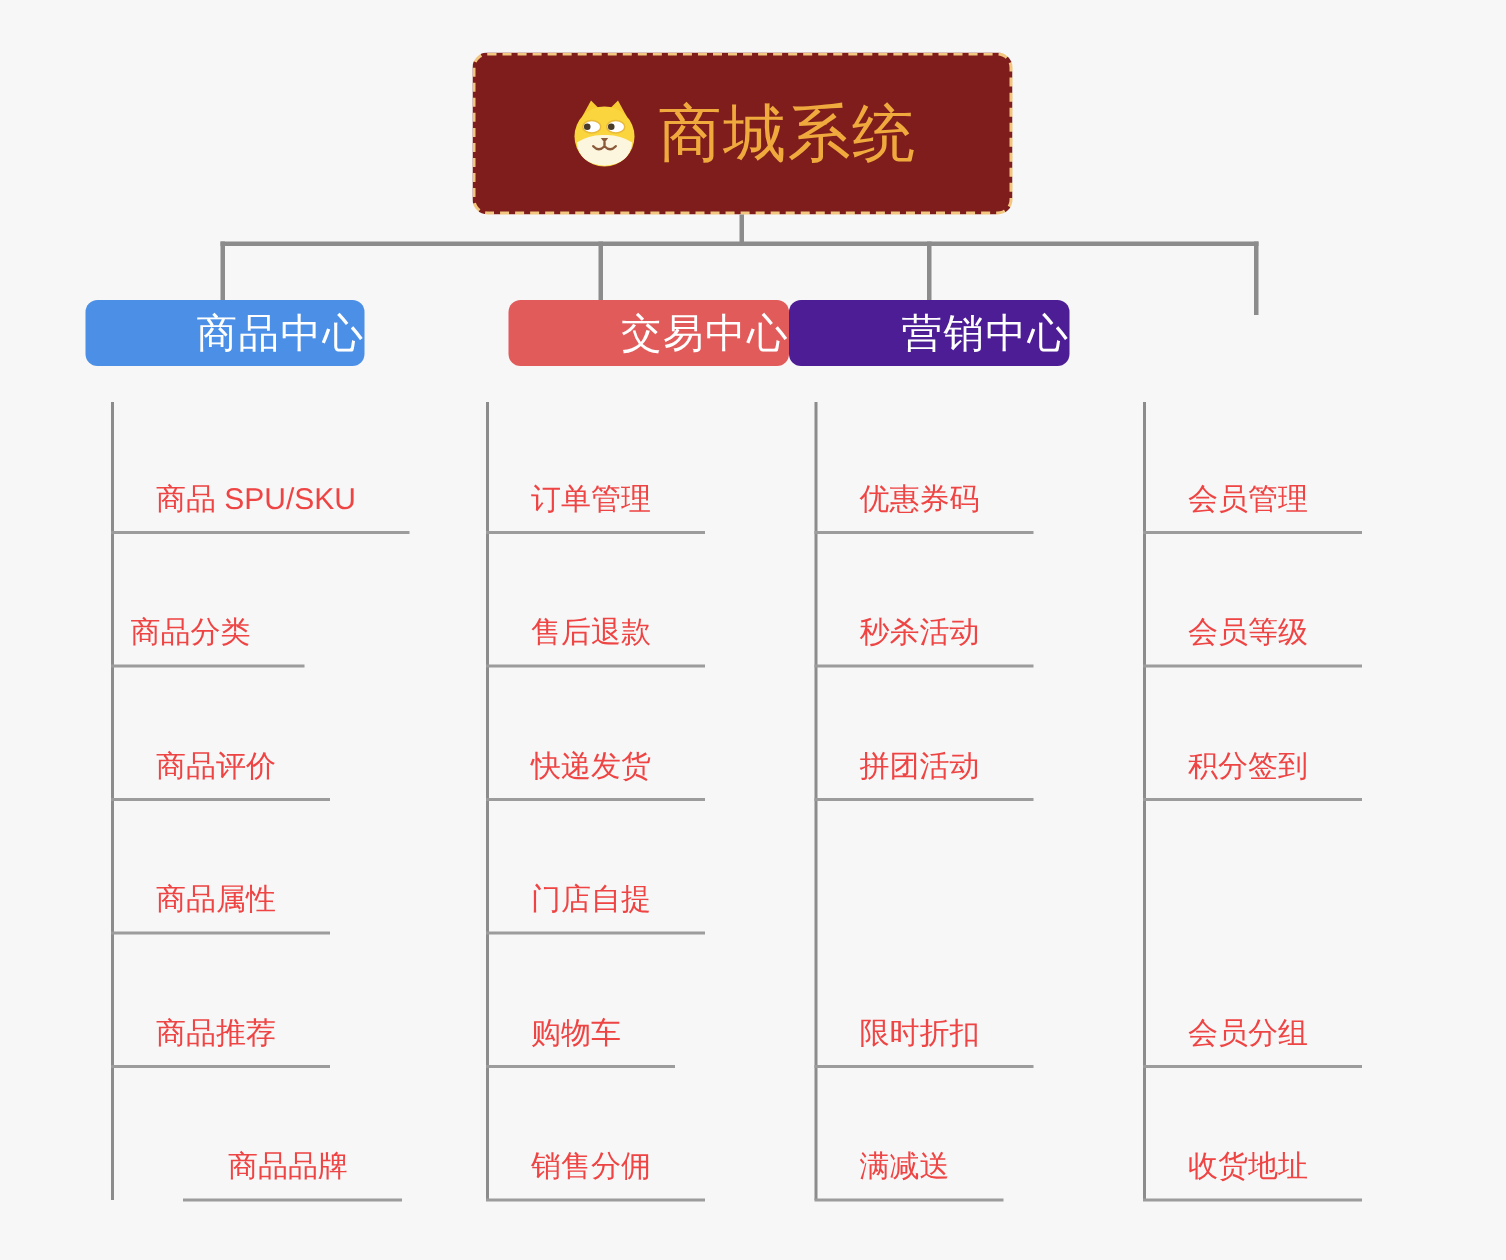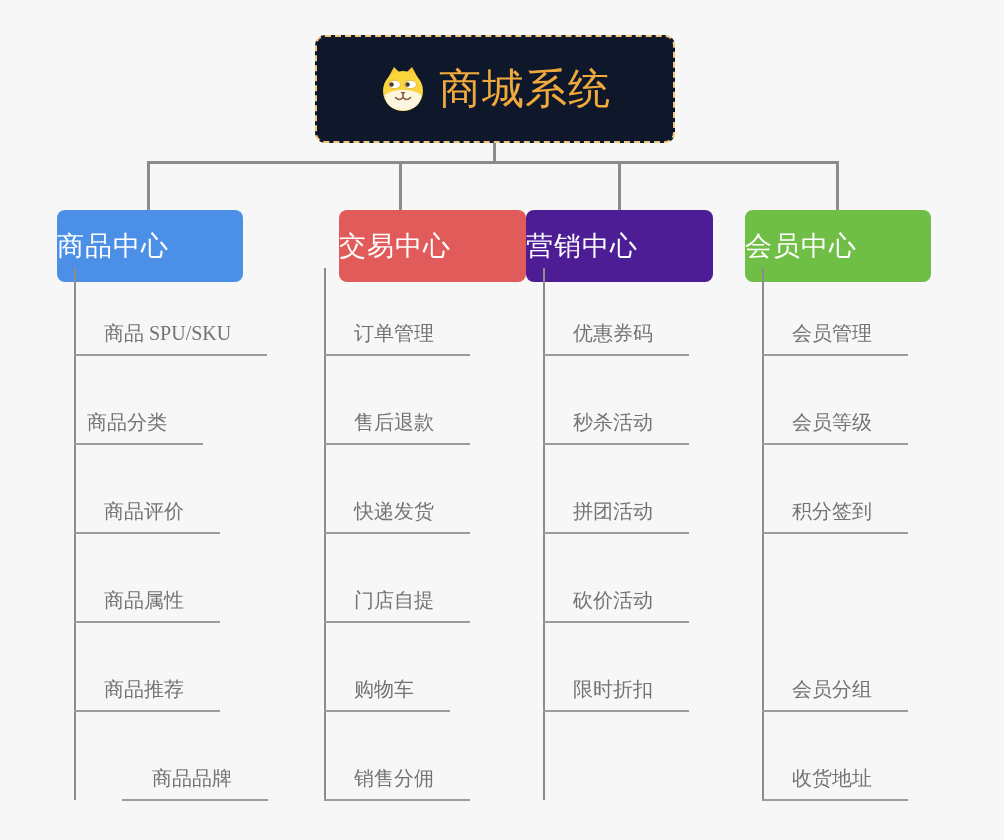--- a/index.html
+++ b/index.html
@@ -10,60 +10,59 @@
   .canvas {
     position:relative;
     width:1004px; height:840px;
     background:#F7F7F7;
     overflow:hidden;
   }
   
   .root-node {
     position:absolute; left:315px; top:35px;
     width:360px; height:108px;
-    background:#0f172a;
+    background:#7f1d1d;
     border:2px dashed #F2C67E;
     border-radius:10px;
     box-sizing:border-box;
     display:flex; align-items:center; justify-content:center;
     gap:12px;
   }
   .root-title {
     font-size:42px;
     color:#EFA93C;
     letter-spacing:1px;
     white-space:nowrap;
   }
   .dog-icon { width:48px; height:48px; display:block; }
   
   .line { position:absolute; background:#8C8C8C; }
   
   .branch {
-    position:absolute; top:210px; height:72px;
+    position:absolute; top:200px; height:44px;
     border-radius:8px;
-    display:flex; align-items:center; justify-content:flex-start;
+    display:flex; align-items:center; justify-content:flex-end;
     color:#FFFFFF; font-size:27px;
     letter-spacing:1px;
     white-space:nowrap;
   }
   .branch-1 { left:57px;  width:186px; }
   .branch-2 { left:307px; width:187px;margin-left:32px; }
   .branch-3 { left:526px; width:187px; }
   .branch-4 { left:745px; width:186px; }
   
   .trunk { position:absolute; top:268px; width:2px; height:532px; background:#8C8C8C; }
   
   .leaf {
     position:absolute;
     font-size:20px; line-height:25px;
-    color:#737373;
+    color:#ef4444;
     padding:0 36px 8px 30px;
     border-bottom:2px solid #9C9C9C;
     white-space:nowrap;
-    font-family:Liberation Serif, serif;
   }
 </style>
 </head>
 <body>
 
 <div class="canvas">
 
   <div class="root-node" style="border-color: rgb(242, 198, 126);">
     <span>
       <svg class="dog-icon" viewBox="0 0 48 48" aria-hidden="true">
@@ -96,23 +95,20 @@
 
   <div class="branch branch-1" style="background-color: rgb(75, 144, 230);">
     <span>商品中心</span>
   </div>
   <div class="branch branch-2" style="background-color: rgb(226, 91, 91);">
     <span>交易中心</span>
   </div>
   <div class="branch branch-3" style="background-color: #4c1d95;">
     <span>营销中心</span>
   </div>
-  <div class="branch branch-4" style="background-color: rgb(111, 190, 69);">
-    <span>会员中心</span>
-  </div>
 
   <div class="trunk" style="left:74px;"></div>
   <div class="trunk" style="left:324px;"></div>
   <div class="trunk" style="left:543px;"></div>
   <div class="trunk" style="left:762px;"></div>
 
   <div class="leaf" style="left:74px; top:321px;">商品 SPU/SKU</div>
   <div class="leaf" style="left:74px; top:410px;padding-left:13px;">商品分类</div>
   <div class="leaf" style="left:74px; top:499px;">商品评价</div>
   <div class="leaf" style="left:74px; top:588px;">商品属性</div>
@@ -122,22 +118,22 @@
   <div class="leaf" style="left:324px; top:321px;">订单管理</div>
   <div class="leaf" style="left:324px; top:410px;">售后退款</div>
   <div class="leaf" style="left:324px; top:499px;">快递发货</div>
   <div class="leaf" style="left:324px; top:588px;">门店自提</div>
   <div class="leaf" style="left:324px; top:677px;">购物车</div>
   <div class="leaf" style="left:324px; top:766px;">销售分佣</div>
 
   <div class="leaf" style="left:543px; top:321px;">优惠券码</div>
   <div class="leaf" style="left:543px; top:410px;">秒杀活动</div>
   <div class="leaf" style="left:543px; top:499px;">拼团活动</div>
-  <div class="leaf" style="left:543px; top:588px;">砍价活动</div>
   <div class="leaf" style="left:543px; top:677px;">限时折扣</div>
+  <div class="leaf" style="left:543px; top:766px;">满减送</div>
 
   <div class="leaf" style="left:762px; top:321px;">会员管理</div>
   <div class="leaf" style="left:762px; top:410px;">会员等级</div>
   <div class="leaf" style="left:762px; top:499px;">积分签到</div>
   <div class="leaf" style="left:762px; top:677px;">会员分组</div>
   <div class="leaf" style="left:762px; top:766px;">收货地址</div>
 
 </div>
 
 </body></html>

